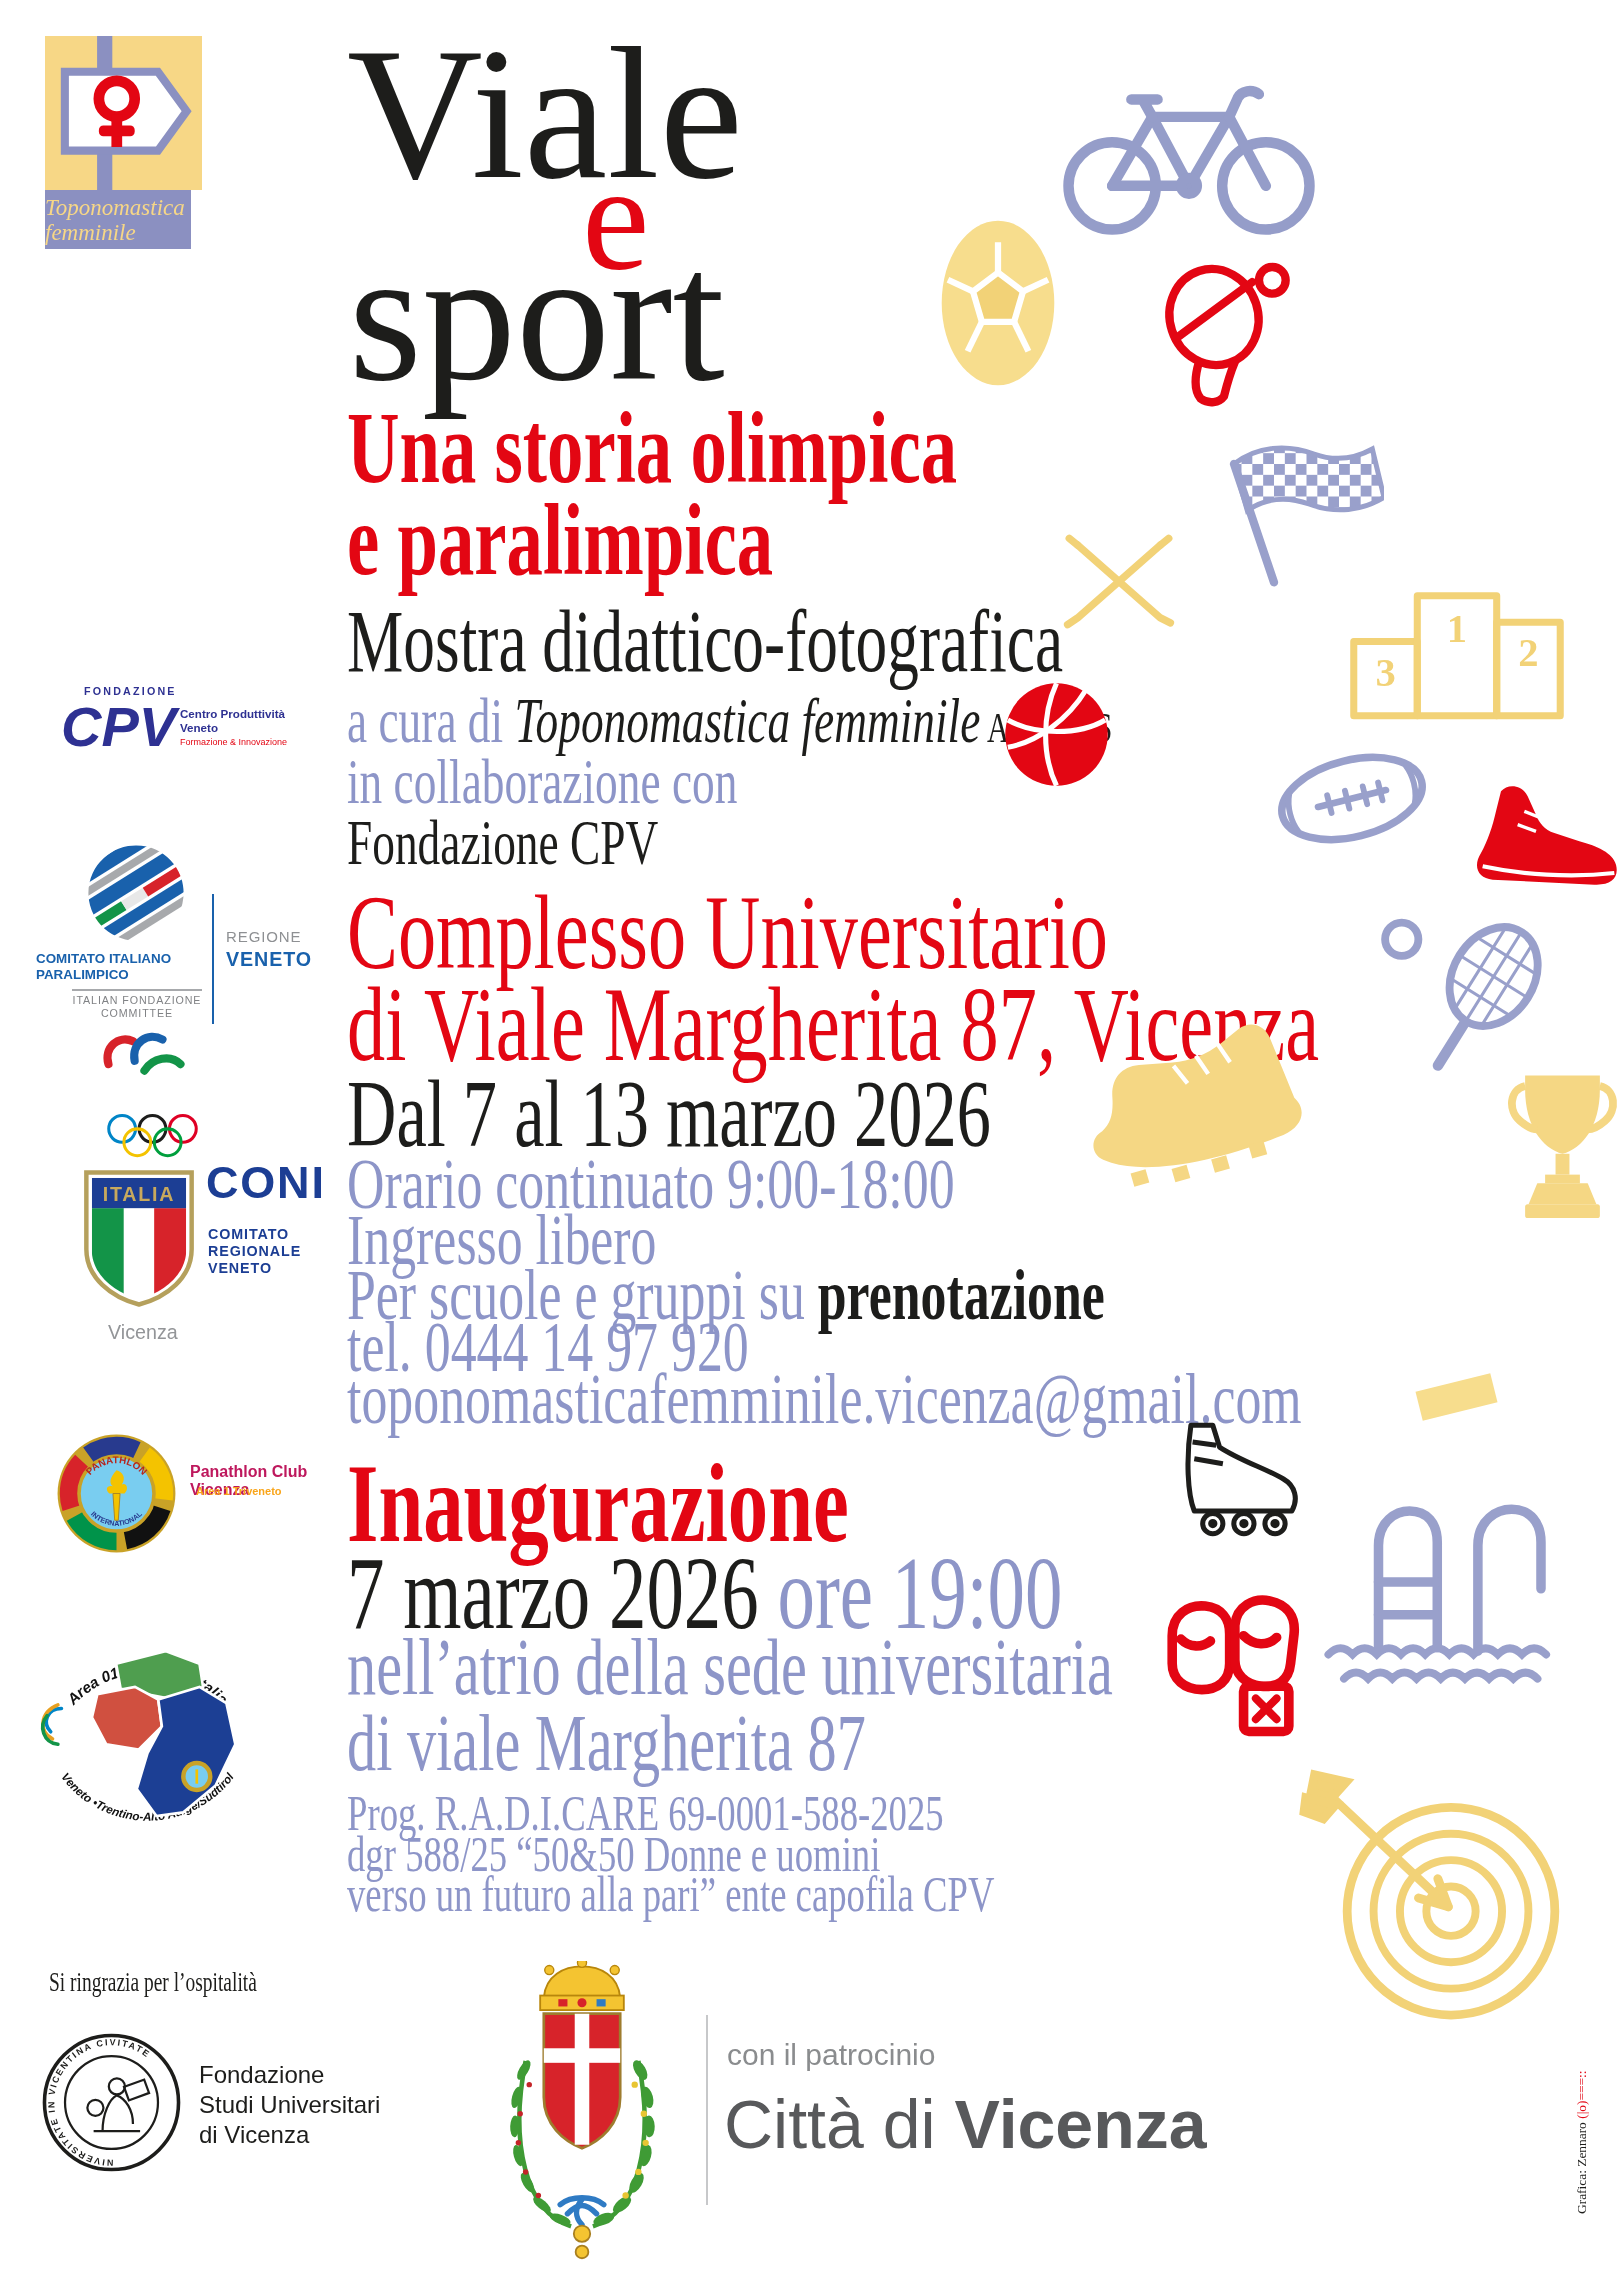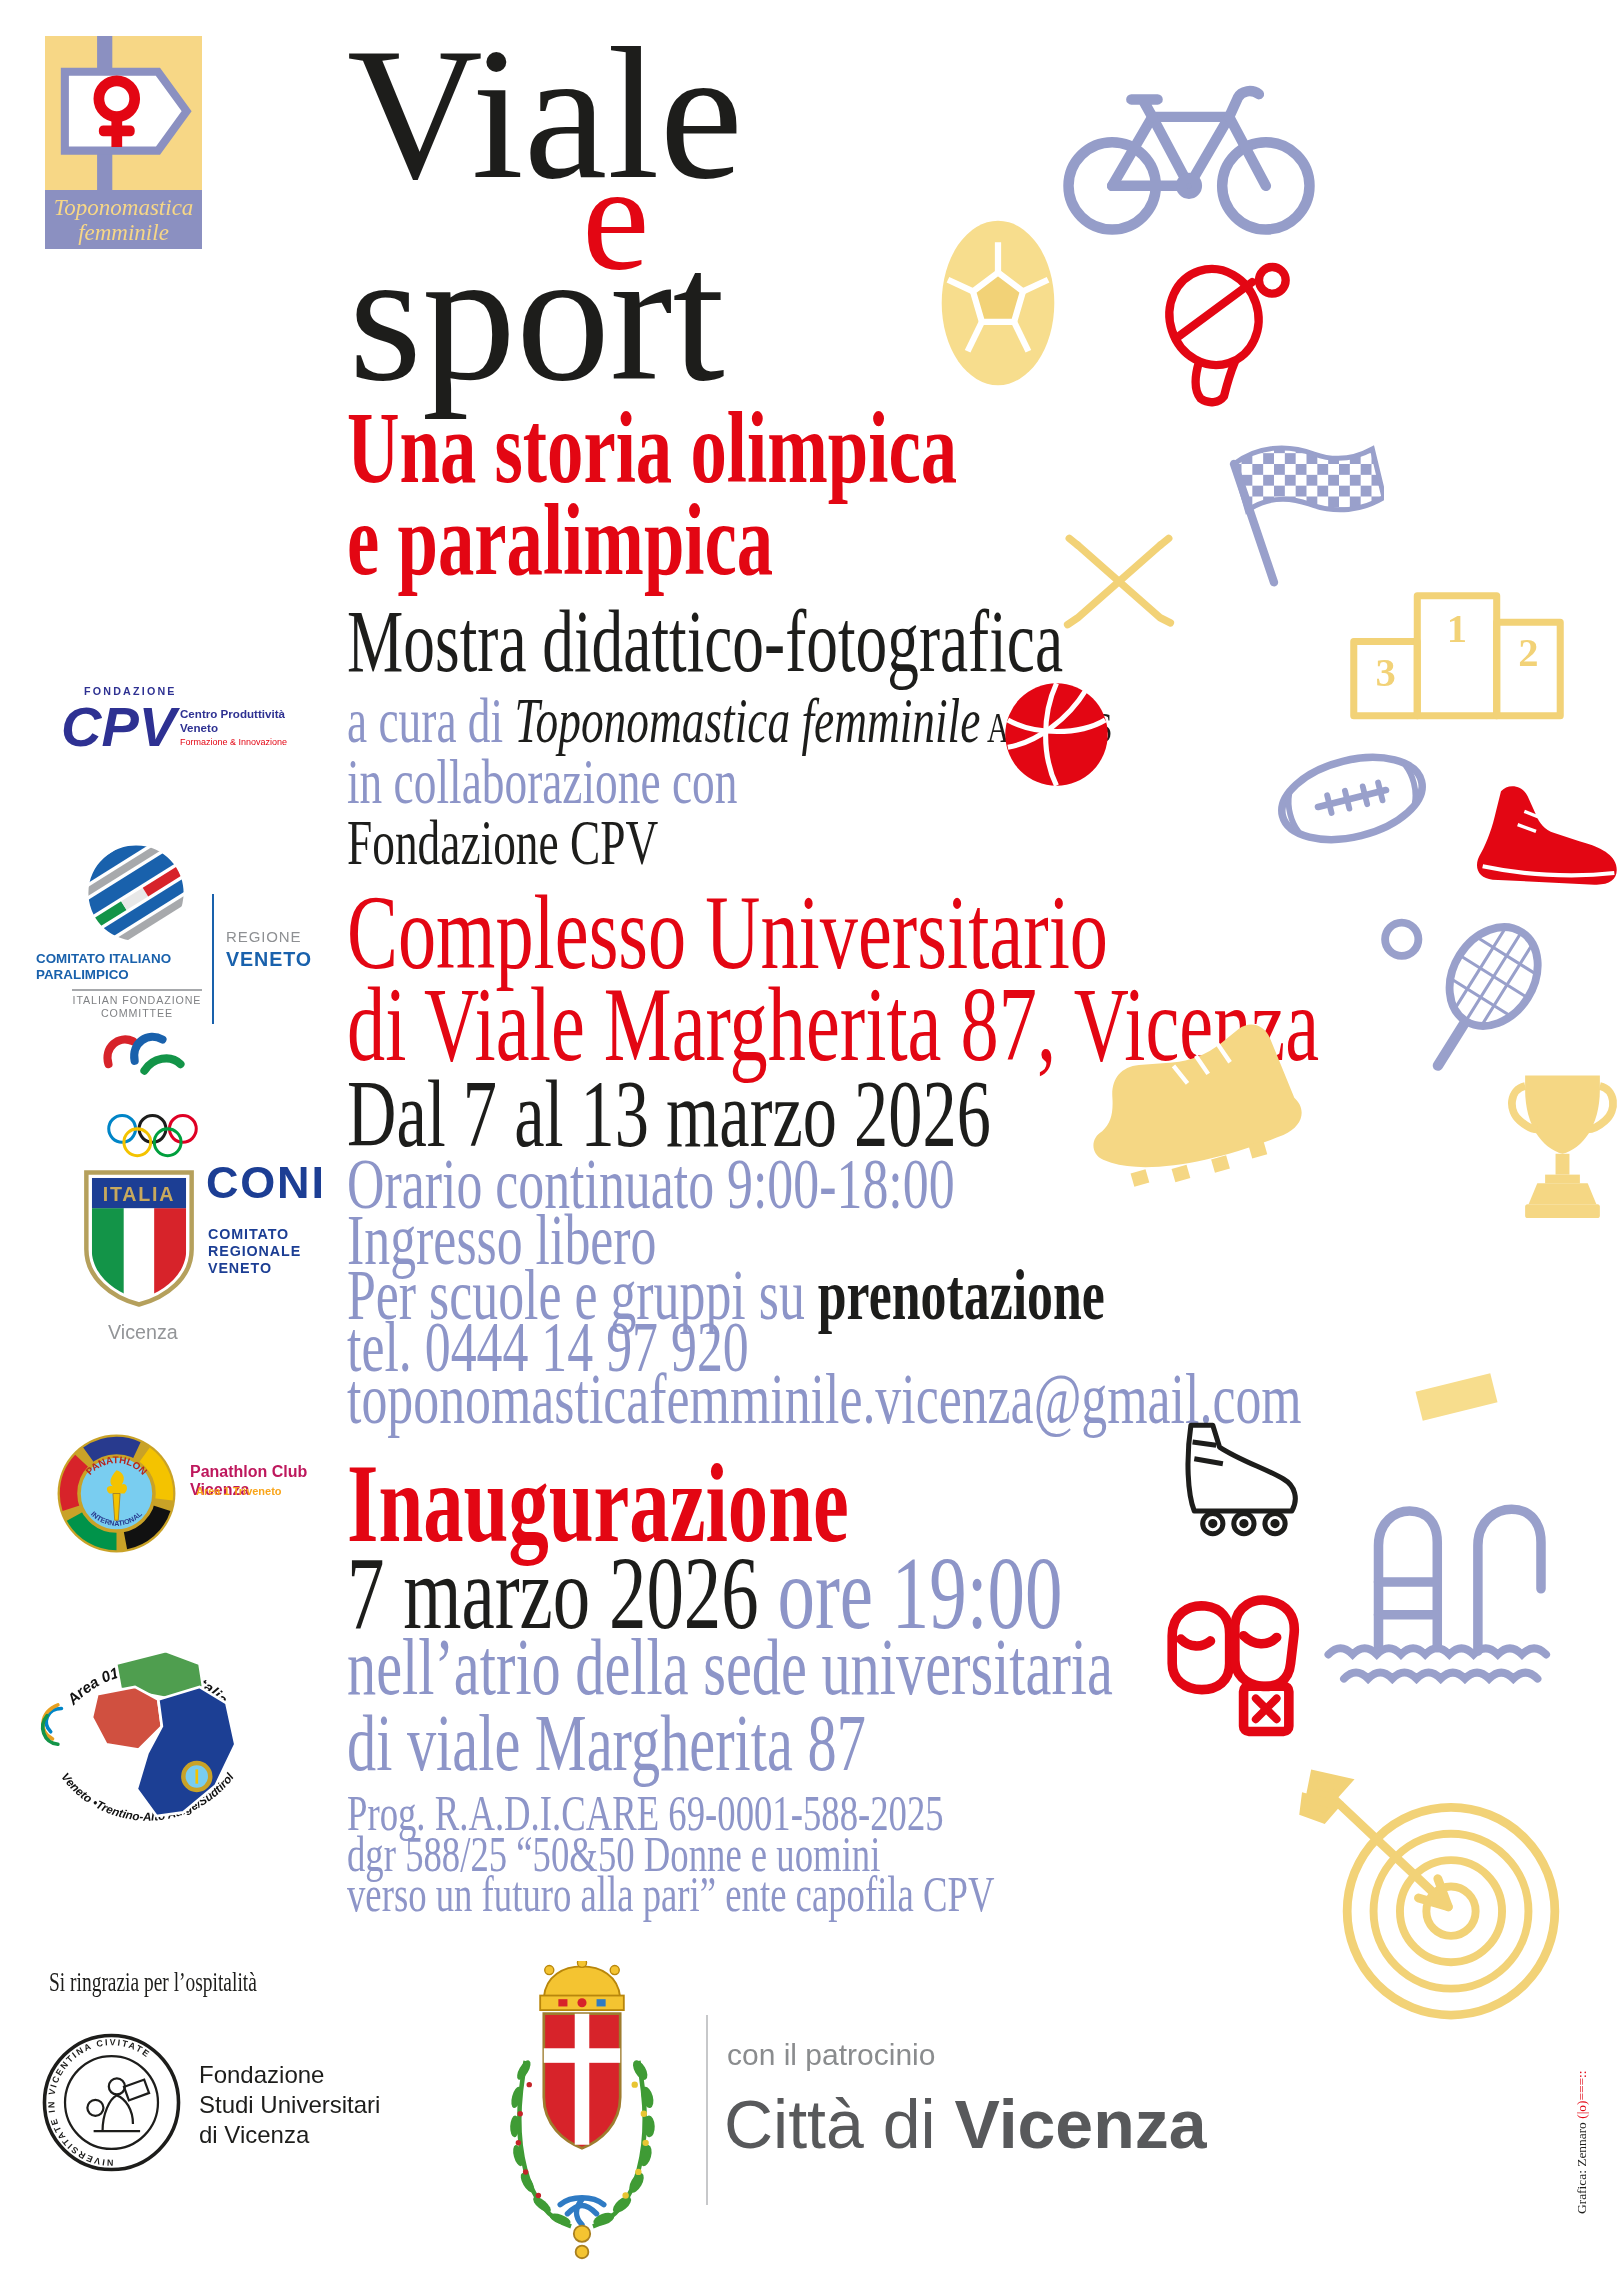--- a/index.html
+++ b/index.html
@@ -26,21 +26,21 @@
   <div class="abs" style="left:45px;top:36px">
     <div style="width:157px;height:154px;background:#f7d786;position:relative">
       <svg width="157" height="154" viewBox="0 0 175 172">
         <rect x="58" y="0" width="17" height="172" fill="#8b90c1"></rect>
         <polygon points="22,40 126,40 158,84 126,128 22,128" fill="#ffffff" stroke="#8b90c1" stroke-width="9"></polygon>
         <circle cx="80" cy="70" r="20" fill="none" stroke="#e30613" stroke-width="12"></circle>
         <rect x="74" y="88" width="12" height="36" fill="#e30613"></rect>
         <rect x="60" y="100" width="40" height="12" rx="5" fill="#e30613"></rect>
       </svg>
     </div>
-    <div style="width:157px;height:59px;background:#8b90c1;text-align:center;padding-top:5.4px;box-sizing:border-box">
+    <div style="width:146px;height:59px;background:#8b90c1;padding-top:5.4px;box-sizing:border-box">
       <div class="serif it" style="font-size:23px;line-height:25px;color:#f7d786">
         <span>Toponomastica</span><br>
         <span>femminile</span>
       </div>
     </div>
   </div>
 
 
   <div class="abs" style="left:61px;top:685px;width:233px;height:90px">
     <div class="abs sans bold" style="left:23px;top:0;font-size:10.7px;letter-spacing:2.2px;color:#2e3192">FONDAZIONE</div>

